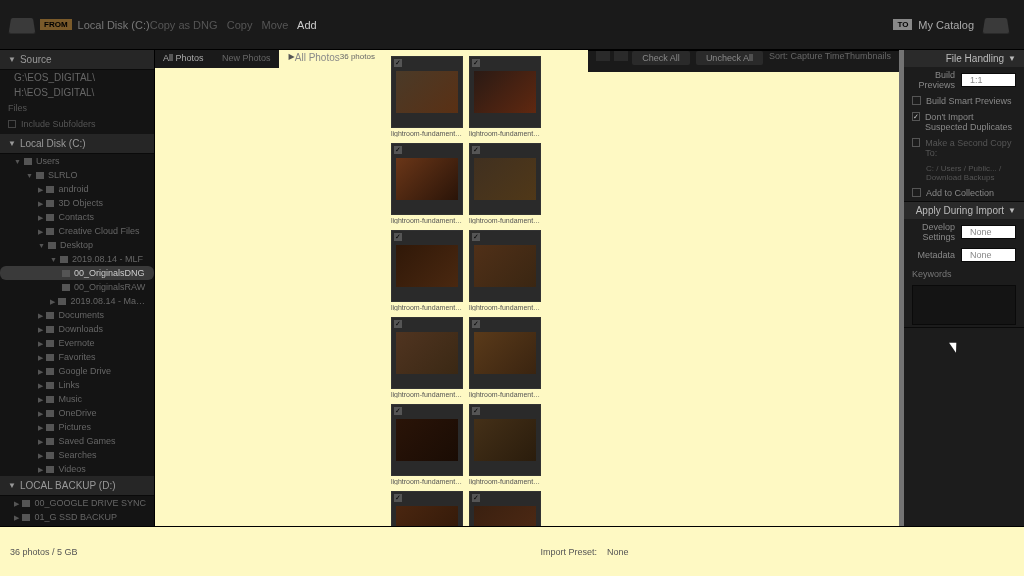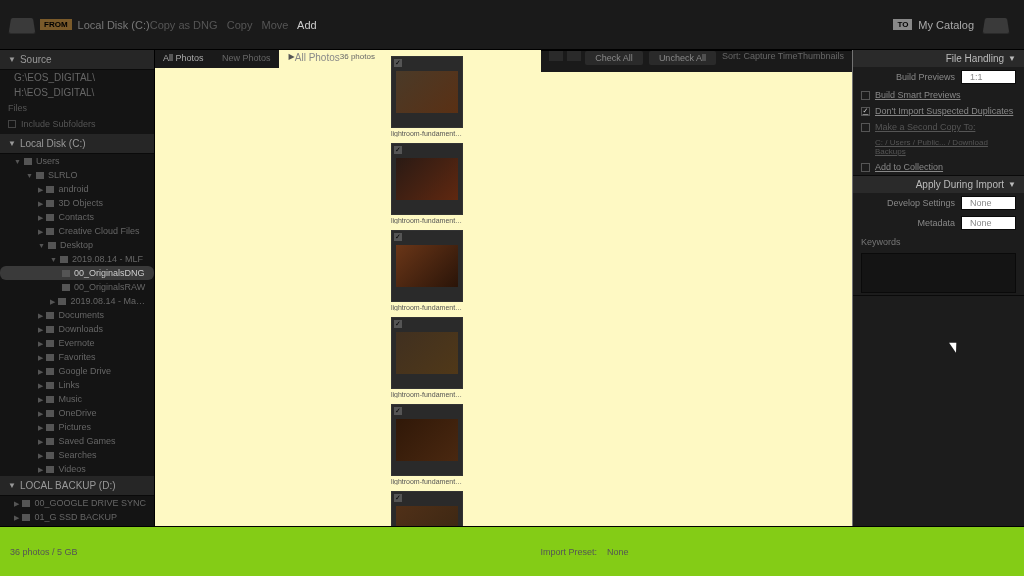--- a/index.html
+++ b/index.html
@@ -13,21 +13,21 @@
 .top-center { flex: 1; text-align: left; }
 .top-center .actions { color: #555; font-size: 11px; }
 .top-center .actions .active { color: #ccc; }
 .to-badge { background: #888; color: #000; font-size: 8px; padding: 1px 4px; margin-right: 6px; font-weight: bold; }
 .catalog { color: #aaa; font-size: 11px; margin-right: 10px; }
 
 
 .main { display: flex; height: 476px; }
 .left-panel { width: 155px; background: #141414; border-right: 1px solid #000; overflow: hidden; }
 .center { flex: 1; background: #fef9c3; display: flex; flex-direction: row; }
-.right-panel { width: 172px; background: #1c1c1c; border-left: 1px solid #737373; overflow: hidden; }
+.right-panel { width: 125px; background: #1c1c1c; border-left: 5px solid #737373; overflow: hidden; }
 
 
 .panel-header { background: #262626; padding: 4px 8px; color: #999; font-size: 10px; display: flex; align-items: center; border-bottom: 1px solid #0a0a0a; }
 .panel-header .tri { margin-right: 4px; font-size: 8px; }
 .tree { padding: 2px 0; font-size: 9px; }
 .tree-item { padding: 2px 6px 2px 14px; color: #666; white-space: nowrap; overflow: hidden; text-overflow: ellipsis; }
 .tree-item.l1 { padding-left: 14px; }
 .tree-item.l2 { padding-left: 26px; }
 .tree-item.l3 { padding-left: 38px; }
 .tree-item.l4 { padding-left: 50px; }
@@ -51,31 +51,31 @@
 .thumb-label { font-size: 7px; color: #555; margin-top: 2px; white-space: nowrap; overflow: hidden; text-overflow: ellipsis; }
 .center-footer { height: 22px; background: #1a1a1a; display: flex; align-items: flex-start; padding: 0 8px; font-size: 9px; color: #666; border-top: 1px solid #000; }
 .cf-btn { background: #2a2a2a; padding: 2px 10px; margin-right: 6px; color: #888; border-radius: 2px; }
 .cf-icon { width: 14px; height: 10px; background: #2a2a2a; margin-right: 4px; }
 .cf-spacer { flex: 1; }
 
 
 .r-section { border-bottom: 1px solid #0a0a0a; }
 .r-header { background: #2a2a2a; padding: 3px 8px; color: #bbb; font-size: 10px; text-align: right; display: flex; justify-content: flex-end; align-items: center; }
 .r-header .tri { margin-left: 4px; font-size: 8px; }
-.r-row { padding: 3px 8px; font-size: 9px; color: #888; display: flex; align-items: center; text-decoration: underline; }
+.r-row { padding: 3px 8px; font-size: 9px; color: #888; display: flex; align-items: flex-start; }
 .r-row .cb { width: 9px; height: 9px; border: 1px solid #555; margin-right: 5px; display: flex; align-items: center; justify-content: center; font-size: 7px; color: #ccc; }
 .r-row.dim { color: #555; }
 .r-field { display: flex; padding: 3px 8px; font-size: 9px; align-items: center; }
 .r-field .lbl { flex: 1; text-align: right; color: #888; padding-right: 6px; }
 .r-field .val { width: 55px; background: #ffffff; padding: 1px 8px; color: #888; border: 1px solid #0a0a0a; }
 .r-keywords { padding: 4px 8px; font-size: 9px; color: #777; }
 .r-textarea { margin: 2px 8px; height: 40px; background: #141414; border: 1px solid #0a0a0a; }
 
 
-.bottom { height: 50px; background: #84cc16; display: flex; align-items: center; padding: 0 10px; border-top: 1px solid #000; }
+.bottom { height: 50px; background: #fef9c3; display: flex; align-items: center; padding: 0 10px; border-top: 1px solid #000; }
 .bottom-left { width: 145px; font-size: 9px; color: #555; }
 .bottom-center { flex: 1; text-align: center; font-size: 9px; color: #555; display: flex; align-items: center; justify-content: center; }
 .bottom-right { width: 155px; display: flex; gap: 6px; justify-content: flex-end; }
 .btn { background: #3a3a3a; color: #ccc; padding: 4px 20px; font-size: 11px; border-radius: 3px; cursor: pointer; }
 
 .cursor { position: absolute; left: 952px; top: 340px; width: 8px; height: 12px; pointer-events: none; }
 .cursor::before { content: ""; position: absolute; border-left: 6px solid #fff; border-top: 4px solid transparent; border-bottom: 8px solid transparent; transform: rotate(-35deg); }
 </style>
 </head>
 <body>

